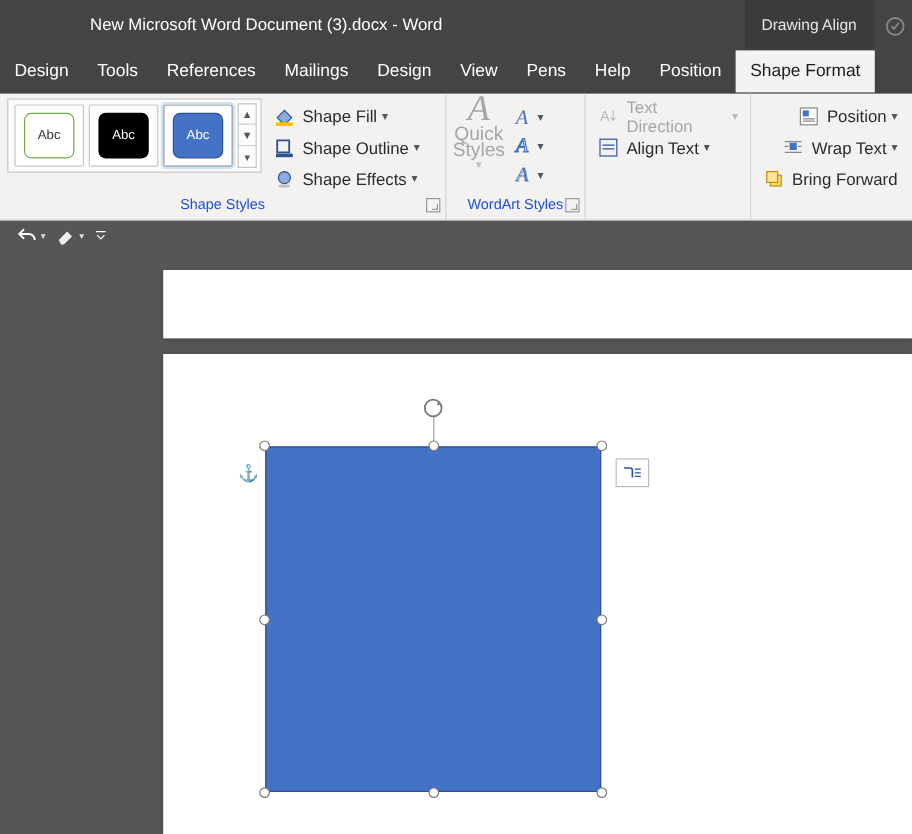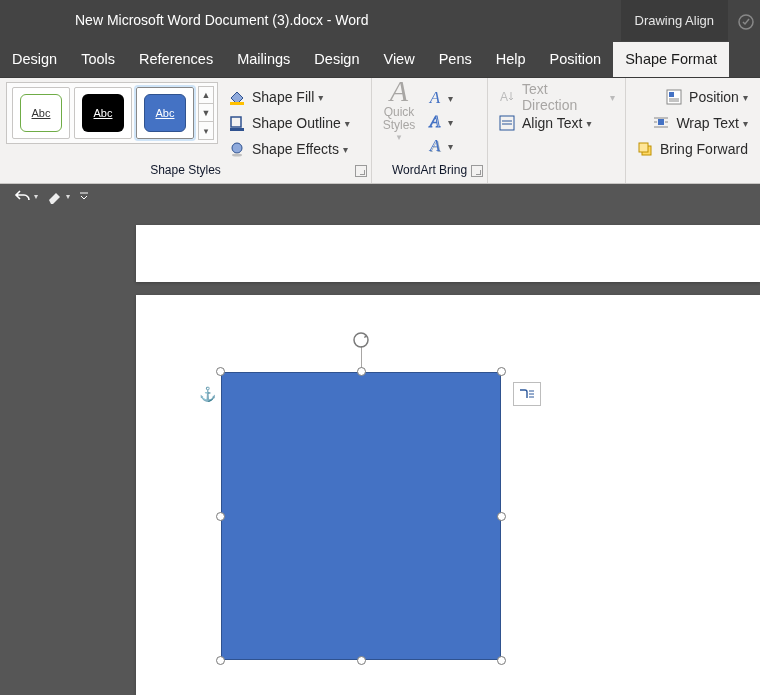--- a/index.html
+++ b/index.html
@@ -13,29 +13,29 @@
 
   
   .menubar { height: 37px; background: #444444; display:flex; align-items:flex-end; color:#fff; font-size:14.5px; border-bottom:1px solid #3a3a3a; }
   .menubar .tab { padding: 9px 12px 10px; cursor:pointer; }
   .menubar .tab.active { background:#f3f2f1; color:#1b1b1b; }
 
   
   .ribbon { height: 106px; background:#f3f2f1; display:flex; border-bottom:1px solid #c8c6c4; }
   .group { border-right:1px solid #d6d4d2; height:100%; position:relative; display:flex; flex-direction:column; }
   .group-body { flex:1; display:flex; align-items:flex-start; padding:4px 6px 0; }
-  .group-label { height:20px; font-size:12px; color:#0f172a; text-align:center; position:relative; }
+  .group-label { height:20px; font-size:12px; color:#1d4ed8; text-align:center; position:relative; }
   .group-label .launcher { position:absolute; right:4px; top:2px; width:12px; height:12px; border:1px solid #9a9a9a; }
   .group-label .launcher::after { content:""; position:absolute; right:1px; bottom:1px; width:4px; height:4px; border-right:1px solid #9a9a9a; border-bottom:1px solid #9a9a9a; }
 
   
   .style-gallery { display:flex; align-items:center; background:#fcfcfc; border:1px solid #c8c6c4; padding:3px; }
   .style-thumb { width:58px; height:52px; border:1px solid #c8c6c4; margin:0 2px; display:flex; align-items:center; justify-content:center; border-radius:2px; background:#fff; cursor:pointer; }
   .style-thumb.sel { border:1px solid #888; outline:2px solid #cfe4f7; }
-  .style-thumb .sq { width:42px; height:38px; border-radius:6px; display:flex; align-items:center; justify-content:center; font-size:11px;text-decoration:underline; }
+  .style-thumb .sq { width:42px; height:38px; border-radius:6px; display:flex; align-items:center; justify-content:center; font-size:11px; }
   .gallery-spin { width:16px; display:flex; flex-direction:column; margin-left:2px; }
   .gallery-spin div { height:18px; border:1px solid #c8c6c4; background:#fcfcfc; display:flex; align-items:center; justify-content:center; font-size:9px; color:#555; cursor:pointer; }
   .gallery-spin div+div { border-top:none; }
 
   .shape-cmds { display:flex; flex-direction:column; margin-left:6px; padding-top:2px; }
   .cmd { display:flex; align-items:center; height:26px; font-size:14px; color:#2b2b2b; cursor:pointer; padding:0 4px; }
   .cmd .ico { width:18px; height:18px; margin-right:6px; flex-shrink:0; }
   .cmd .chev { margin-left:4px; font-size:10px; color:#555; }
   .cmd.disabled { color:#a8a6a4; cursor:default; }
 
@@ -165,40 +165,40 @@
     <div class="group-label">
       <span>Shape Styles</span>
       <span class="launcher"></span>
     </div>
   </div>
 
   <div class="group" style="width:116px">
     <div class="group-body">
       <div class="wa-big">
         <div class="bigA">A</div>
-        <div style="font-size:12px;line-height:13px;text-align:center;margin-top:2px">Quick Styles</div>
+        <div style="font-size:16px;line-height:13px;text-align:center;margin-top:2px">Quick Styles</div>
         <span class="chev" style="font-size:9px;color:#bbb">▾</span>
       </div>
       <div class="wa-small">
         <div class="wa-row">
           <span class="la solid">A</span>
           <span class="chev">▾</span>
         </div>
         <div class="wa-row">
           <span class="la outline">A</span>
           <span class="chev">▾</span>
         </div>
         <div class="wa-row">
           <span class="la fx">A</span>
           <span class="chev">▾</span>
         </div>
       </div>
     </div>
     <div class="group-label">
-      <span>WordArt Bring</span>
+      <span>WordArt Styles</span>
       <span class="launcher"></span>
     </div>
   </div>
 
   <div class="group" style="width:138px">
     <div class="group-body">
       <div class="text-cmds" style="width:100%">
         <div class="cmd disabled">
           <span class="ico">
             <svg viewBox="0 0 18 18">

